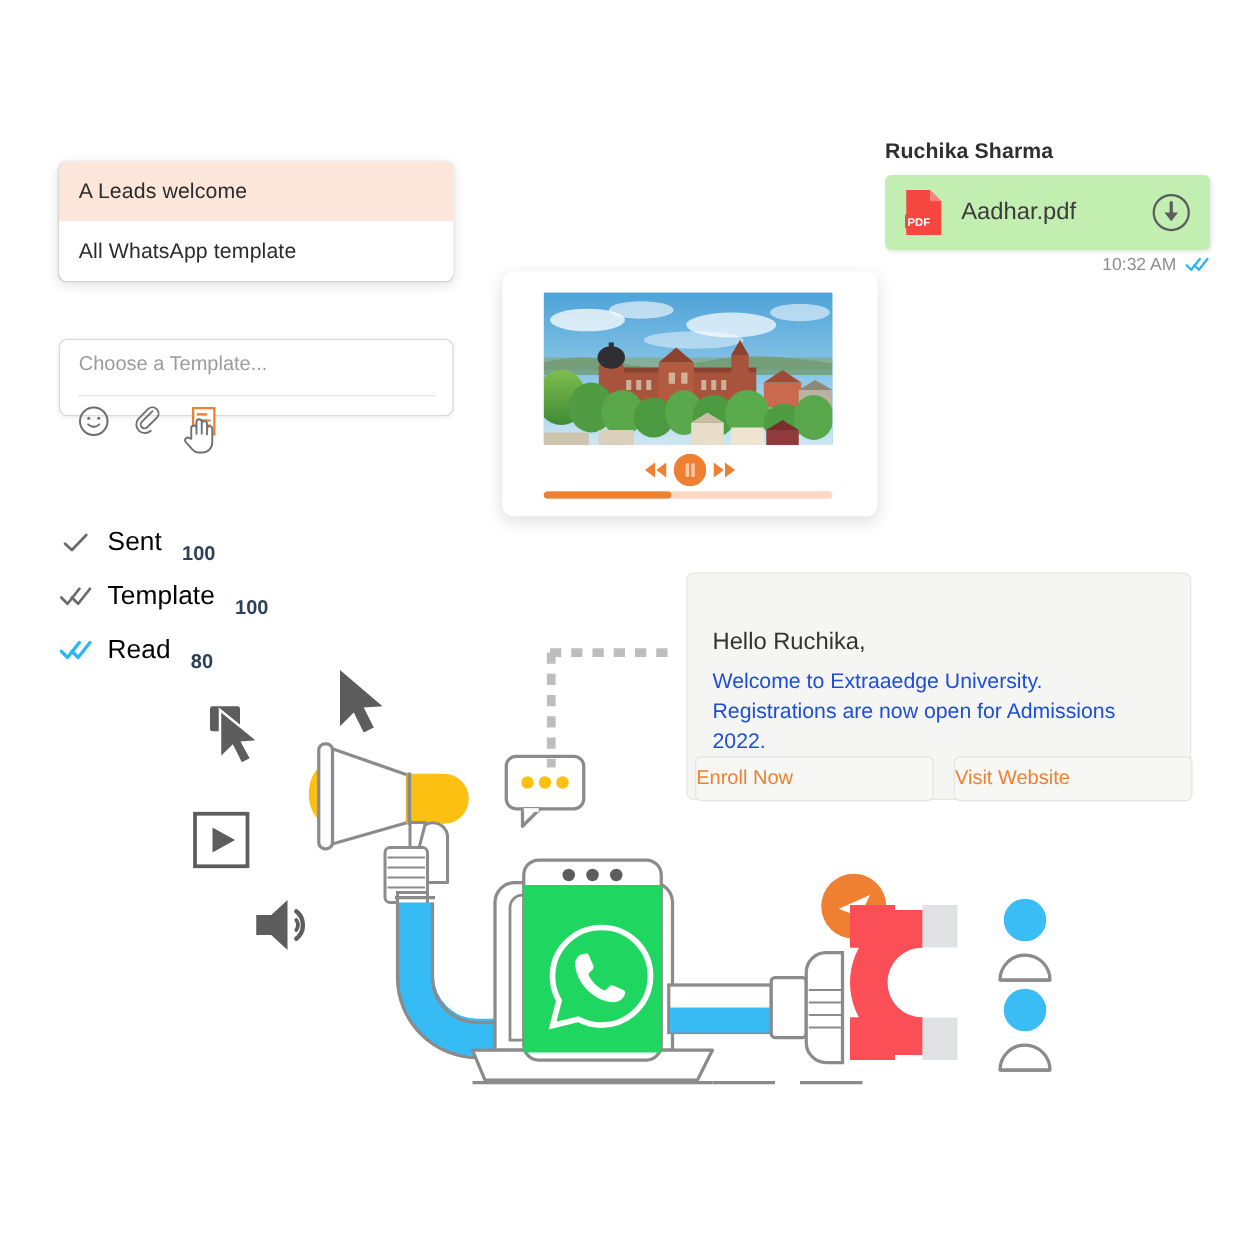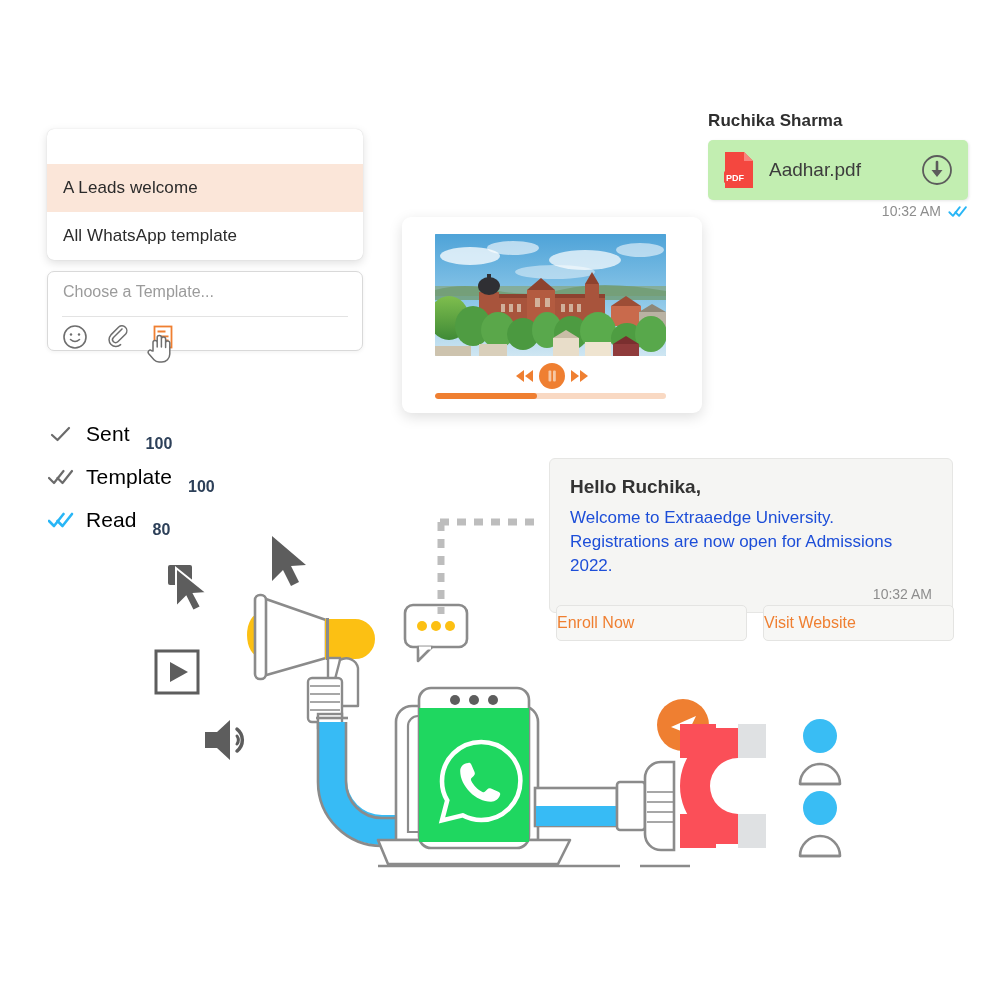--- a/index.html
+++ b/index.html
@@ -35,30 +35,29 @@
   }
   .dd-item {
     padding: 14px 16px;
     font-size: 17px;
     color: #2b2b2b;
     letter-spacing: 0.1px;
     line-height: 20px;
   }
   .dd-item.selected {
     background: #fbe6d9;
-    margin-top: 35px;
   }
 
   
   .template-input {
     position: absolute;
     left: 47px;
     top: 271px;
     width: 316px;
-    height: 80px;
+    height: 62px;
     background: #ffffff;
     border: 1px solid #d9d9d9;
     border-radius: 7px;
     box-shadow: 0 1px 4px rgba(0,0,0,0.06);
     box-sizing: border-box;
     text-decoration: underline;
   }
   .ti-placeholder {
     position: absolute;
     left: 15px;
@@ -212,23 +211,24 @@
     top: 458px;
     width: 404px;
     background: #f5f5f3;
     border: 1px solid #e6e6e4;
     border-radius: 6px;
     box-sizing: border-box;
     padding: 17px 20px 10px 20px;
   }
   .msg-title {
     font-size: 19px;
-    font-weight: bold;
+    font-weight: normal;
     color: #333333;
     margin-bottom: 8px;
+    margin-top: 27px;
   }
   .msg-body {
     font-size: 17px;
     color: #1d4ed8;
     line-height: 24px;
   }
   .msg-time {
     text-align: right;
     font-size: 14px;
     color: #8d8d8d;

